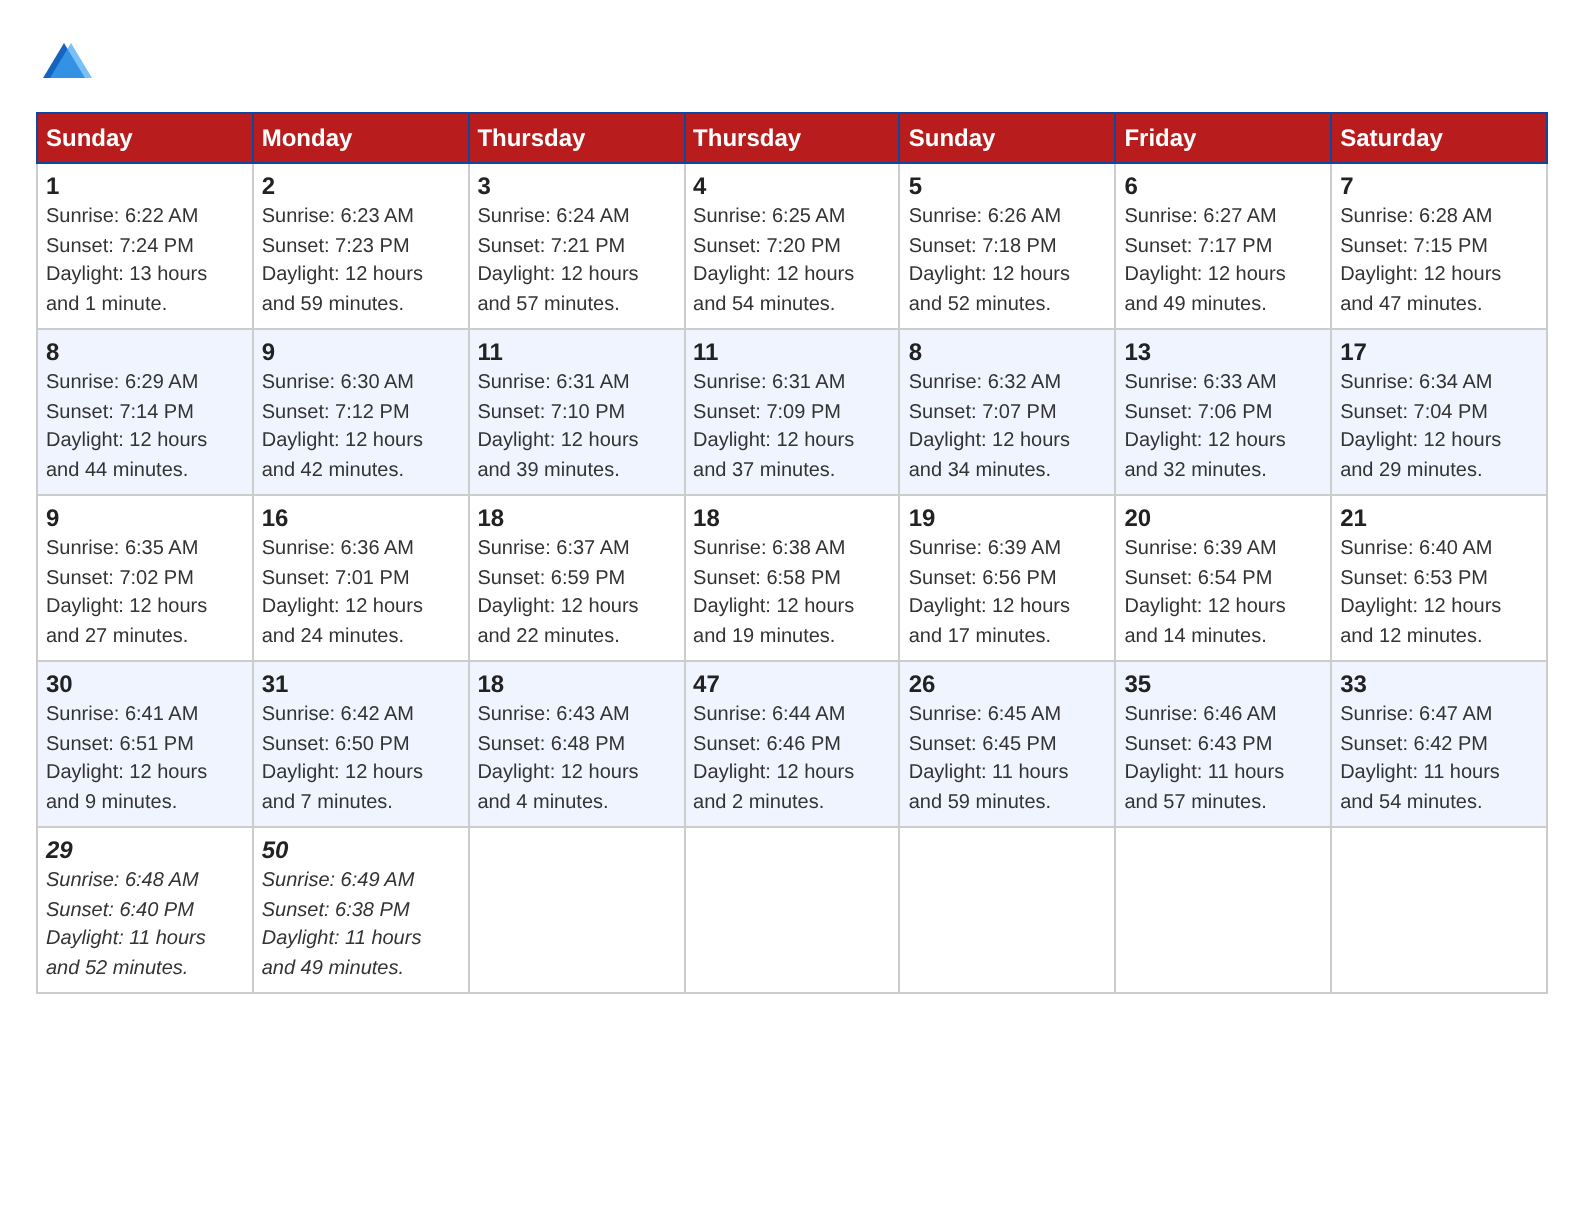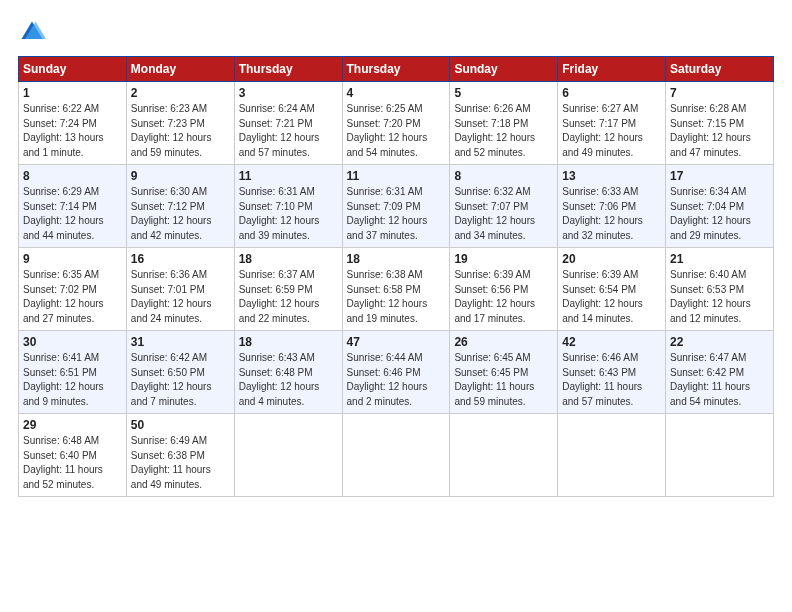--- a/index.html
+++ b/index.html
@@ -78,20 +78,21 @@
       vertical-align: top;
       border: 1px solid #ccc;
       padding: 4px 4px 4px 4px;
       font-size: 9.5px;
       color: #333;
       background: #fff;
       height: 82px;
     }
     .calendar-table tr:last-child td {
       height: 72px;
+      font-style: italic;
     }
     .day-num {
       font-size: 12px;
       font-weight: bold;
       color: #222;
       display: block;
       margin-bottom: 2px;
     }
     .day-info {
       font-size: 10px;
@@ -244,25 +245,25 @@
           </td>
           <td>
             <span class="day-num">47</span>
             <div class="day-info">Sunrise: 6:44 AM<br>Sunset: 6:46 PM<br>Daylight: 12 hours<br>and 2 minutes.</div>
           </td>
           <td>
             <span class="day-num">26</span>
             <div class="day-info">Sunrise: 6:45 AM<br>Sunset: 6:45 PM<br>Daylight: 11 hours<br>and 59 minutes.</div>
           </td>
           <td>
-            <span class="day-num">42</span>
+            <span class="day-num">35</span>
             <div class="day-info">Sunrise: 6:46 AM<br>Sunset: 6:43 PM<br>Daylight: 11 hours<br>and 57 minutes.</div>
           </td>
           <td>
-            <span class="day-num">22</span>
+            <span class="day-num">33</span>
             <div class="day-info">Sunrise: 6:47 AM<br>Sunset: 6:42 PM<br>Daylight: 11 hours<br>and 54 minutes.</div>
           </td>
         </tr>
         <tr>
           <td>
             <span class="day-num">29</span>
             <div class="day-info">Sunrise: 6:48 AM<br>Sunset: 6:40 PM<br>Daylight: 11 hours<br>and 52 minutes.</div>
           </td>
           <td>
             <span class="day-num">50</span>

